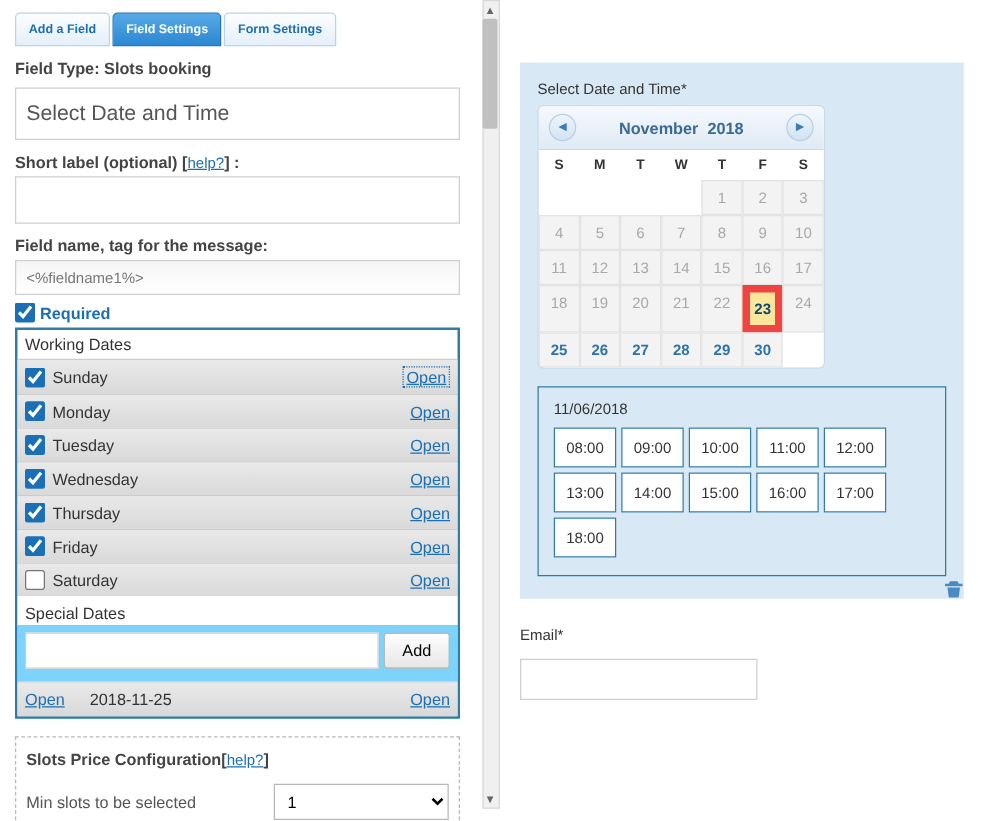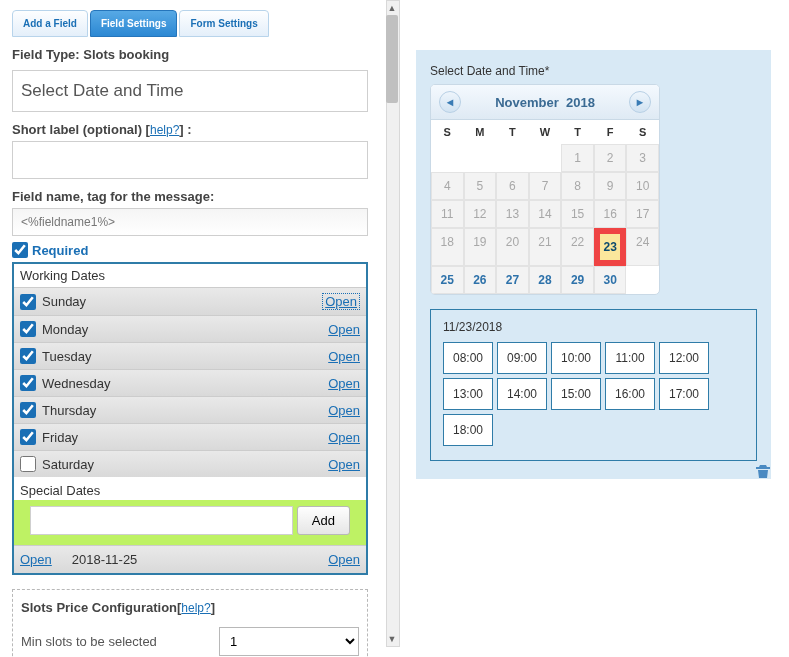--- a/index.html
+++ b/index.html
@@ -22,21 +22,21 @@
 .req-row { margin-top: 6px; display:flex; align-items:center; gap:4px;}
 .req-row input { width:16px; height:16px; accent-color:#1a6fb5;}
 .working-box { border: 2px solid #2f7ca8; margin-top: 4px; }
 .working-title { padding: 4px 6px; color: #333; }
 .day-row { display: flex; align-items: center; justify-content: space-between; padding: 5px 6px; background: linear-gradient(#e9e9e9,#d9d9d9); border-top: 1px solid #ccc; gap: 16px; }
 .day-row .left { display:flex; align-items:center; gap:6px;}
 .day-row input[type=checkbox] { width:16px; height:16px; accent-color:#1a6fb5; background:#fff;}
 .day-row .open { color:#1a6fb5; text-decoration: underline; cursor:pointer;}
 .day-row.first .open { border: 1px dotted #1a6fb5; padding:0 2px;}
 .special-title { padding: 6px 6px 2px; background:#fff;}
-.special-row { display:flex; gap:4px; padding: 6px 16px 10px; background:#bef264;}
+.special-row { display:flex; gap:4px; padding: 6px 6px 10px; background:#7dd3fc;}
 .special-row input { flex:1; padding:6px; border:1px solid #cfcfcf;}
 .add-btn { padding: 6px 14px; background: linear-gradient(#fefefe,#e6e6e6); border:1px solid #b8b8b8; border-radius:3px; cursor:pointer; font-size:13px;}
 .special-date-row { display:flex; justify-content:space-between; padding:6px; background: linear-gradient(#e9e9e9,#d9d9d9); border-top:1px solid #ccc;}
 .special-date-row span { color:#1a6fb5; text-decoration:underline; cursor:pointer;}
 .price-box { border: 1px dashed #b8b8b8; margin-top: 14px; padding: 10px 8px 14px; }
 .price-title { font-weight:bold; color:#444; margin-bottom:12px;}
 .price-row { display:flex; align-items:center; justify-content:space-between; margin-top:10px;}
 .price-row label { color:#555;}
 .select { width: 140px; padding:5px 6px; border:1px solid #b8b8b8; background:#fff; font-size:13px;}
 .right-panel { flex:1; padding: 50px 16px 0 0; position:relative;}
@@ -225,21 +225,21 @@
             <div class="cal-cell active">25</div>
             <div class="cal-cell active">26</div>
             <div class="cal-cell active">27</div>
             <div class="cal-cell active">28</div>
             <div class="cal-cell active">29</div>
             <div class="cal-cell active">30</div>
           </div>
       </div>
 
       <div class="slot-box">
-        <div class="slot-date">11/23/2018</div>
+        <div class="slot-date">11/06/2018</div>
         <div class="slot-grid" id="slots-grid">
             <div class="slot">08:00</div>
             <div class="slot">09:00</div>
             <div class="slot">10:00</div>
             <div class="slot">11:00</div>
             <div class="slot">12:00</div>
             <div class="slot">13:00</div>
             <div class="slot">14:00</div>
             <div class="slot">15:00</div>
             <div class="slot">16:00</div>
@@ -248,14 +248,18 @@
           </div>
       </div>
 
       <div class="trash-icon">
         <svg viewBox="0 0 16 16" width="16" height="16">
             <path fill="#4a8ac2" d="M5 2h6l1 2h3v2H1V4h3l1-2zm-2 5h10l-1 8H4L3 7z"></path>
           </svg>
       </div>
     </div>
 
+    <div class="email-row">
+      <div class="preview-label">Email*</div>
+      <input type="text" style="">
+    </div>
   </div>
 </div>
 
 </body></html>

